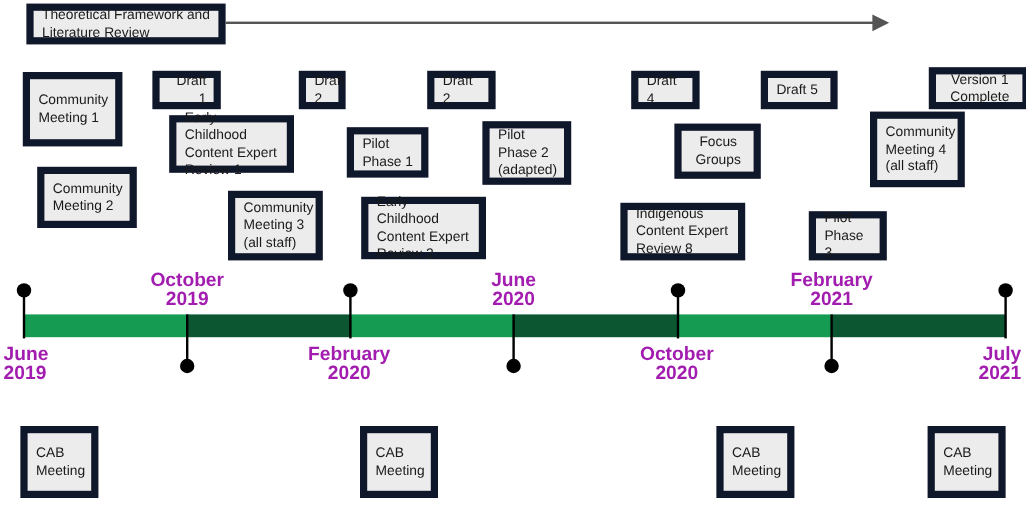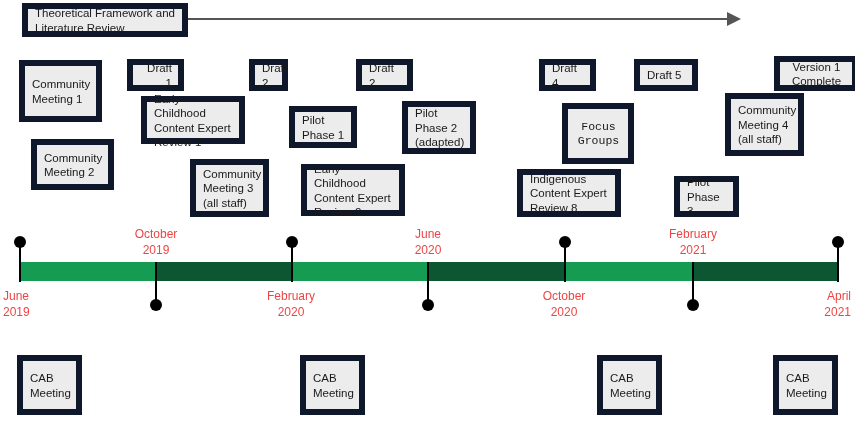--- a/index.html
+++ b/index.html
@@ -57,24 +57,24 @@
   }
   .tick-dot {
     position: absolute;
     width: 12px;
     height: 12px;
     border-radius: 50%;
     background: #000000;
   }
   .date-label {
     position: absolute;
-    font-size: 12px;
-    font-weight: normal;
+    font-size: 16px;
+    font-weight: bold;
     line-height: 16px;
-    color: #ef4444;
+    color: #a21caf;
     white-space: pre-line;
   }
   .date-label.c { text-align: center; }
   .date-label.l { text-align: left; }
   .date-label.r { text-align: right; }
 </style>
 </head>
 <body>
 
 <div id="canvas">
@@ -108,23 +108,23 @@
   <div class="box" style="left:301px; top:164px; width:104px; height:52px;">Early Childhood
 Content Expert
 Review 2</div>
 
   <div class="box" style="left:356px; top:59px; width:57px; height:32px;">Draft 2</div>
 
   <div class="box" style="left:402px; top:101px; width:74px; height:53px;">Pilot
 Phase 2
 (adapted)</div>
 
-  <div class="box" style="left:539px; top:59px; width:57px; height:32px;">Draft 4</div>
+  <div class="box" style="left:526px; top:59px; width:57px; height:32px;">Draft 4</div>
 
-  <div class="box center" style="left:562px; top:103px; width:72px; height:61px;font-family:Liberation Mono, monospace;">Focus
+  <div class="box center" style="left:562px; top:103px; width:72px; height:46px;">Focus
 Groups</div>
 
   <div class="box" style="left:517px; top:169px; width:104px; height:48px;">Indigenous
 Content Expert
 Review 8</div>
 
   <div class="box" style="left:634px; top:59px; width:64px; height:32px;">Draft 5</div>
 
   <div class="box" style="left:674px; top:176px; width:65px; height:41px;">Pilot
 Phase 3</div>
@@ -168,21 +168,21 @@
   <div class="date-label c" style="left:514px; top:288px; width:100px;">October
 2020</div>
 
   <div class="date-label c" style="left:643px; top:226px; width:100px;">February
 2021</div>
   <div class="tick-line" style="left:692px; top:262px; height:42px;"></div>
   <div class="tick-dot" style="left:687px; top:299px;"></div>
 
   <div class="tick-dot" style="left:832px; top:236px;"></div>
   <div class="tick-line" style="left:837px; top:242px; height:40px;"></div>
-  <div class="date-label r" style="left:783px; top:288px; width:68px;">April
+  <div class="date-label r" style="left:783px; top:288px; width:68px;">July
 2021</div>
 
   <div class="box" style="left:17px; top:355px; width:65px; height:60px;">CAB
 Meeting</div>
   <div class="box" style="left:300px; top:355px; width:65px; height:60px;">CAB
 Meeting</div>
   <div class="box" style="left:597px; top:355px; width:65px; height:60px;">CAB
 Meeting</div>
   <div class="box" style="left:773px; top:355px; width:65px; height:60px;">CAB
 Meeting</div>

